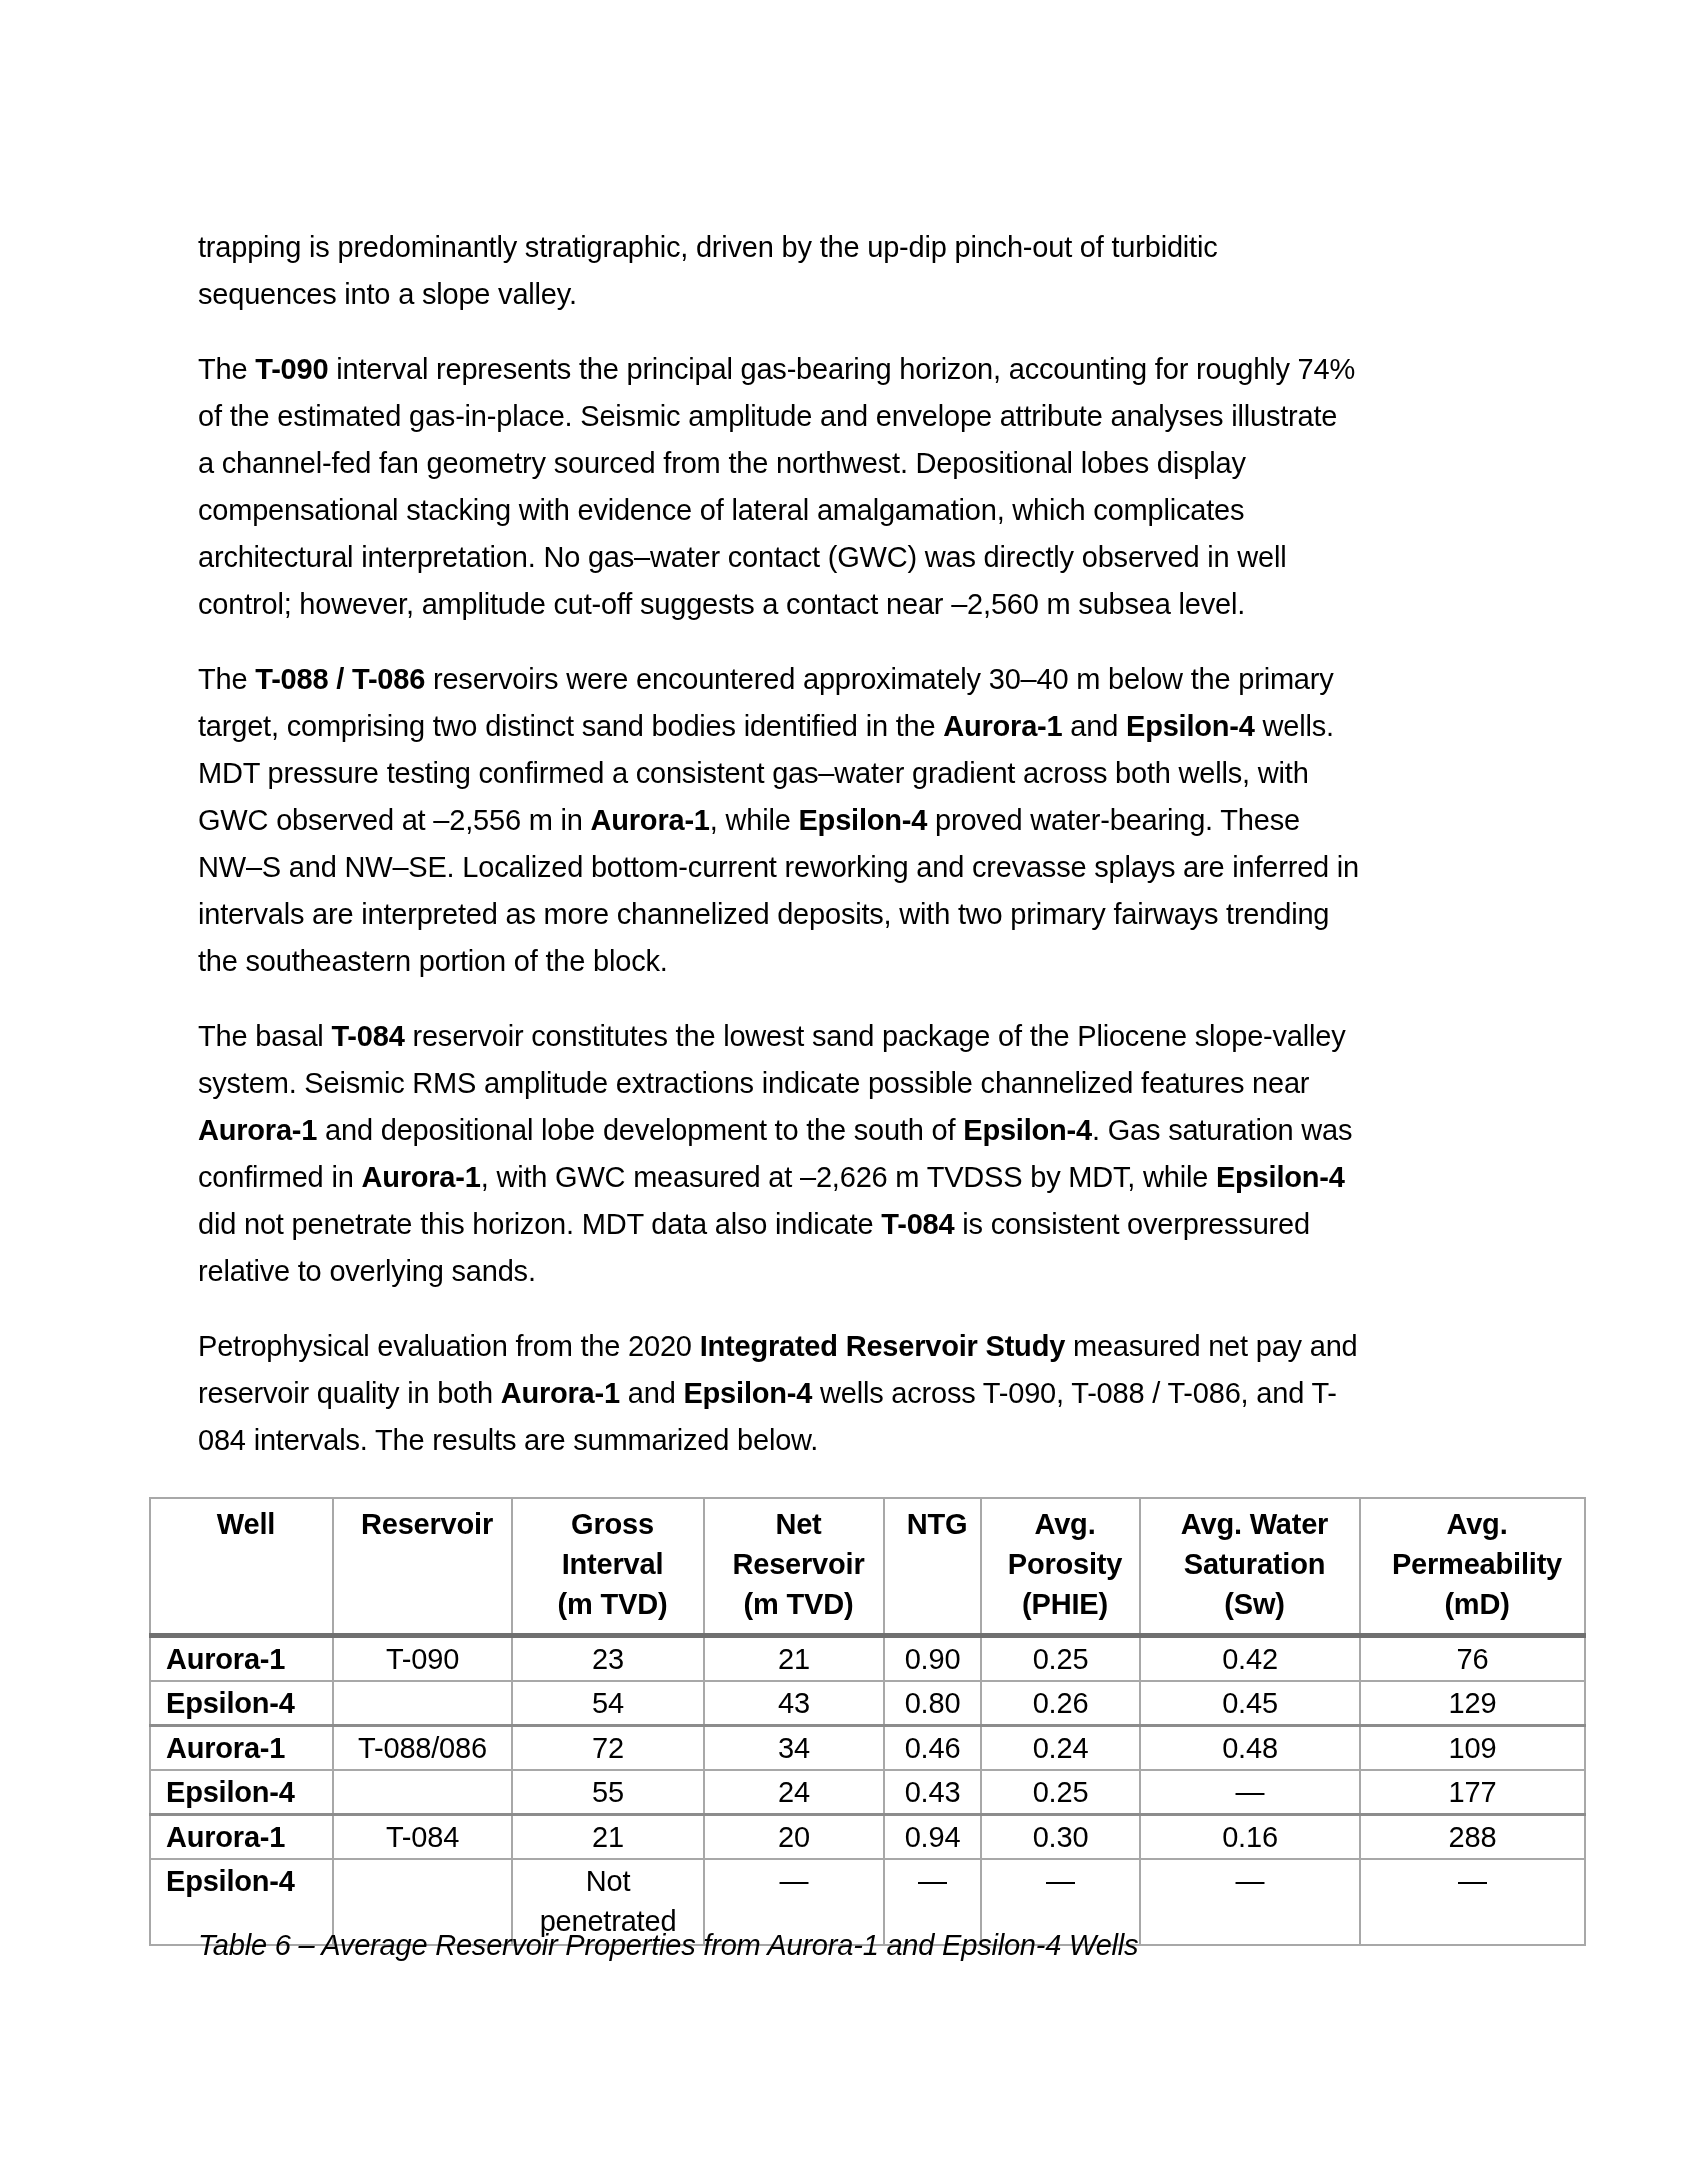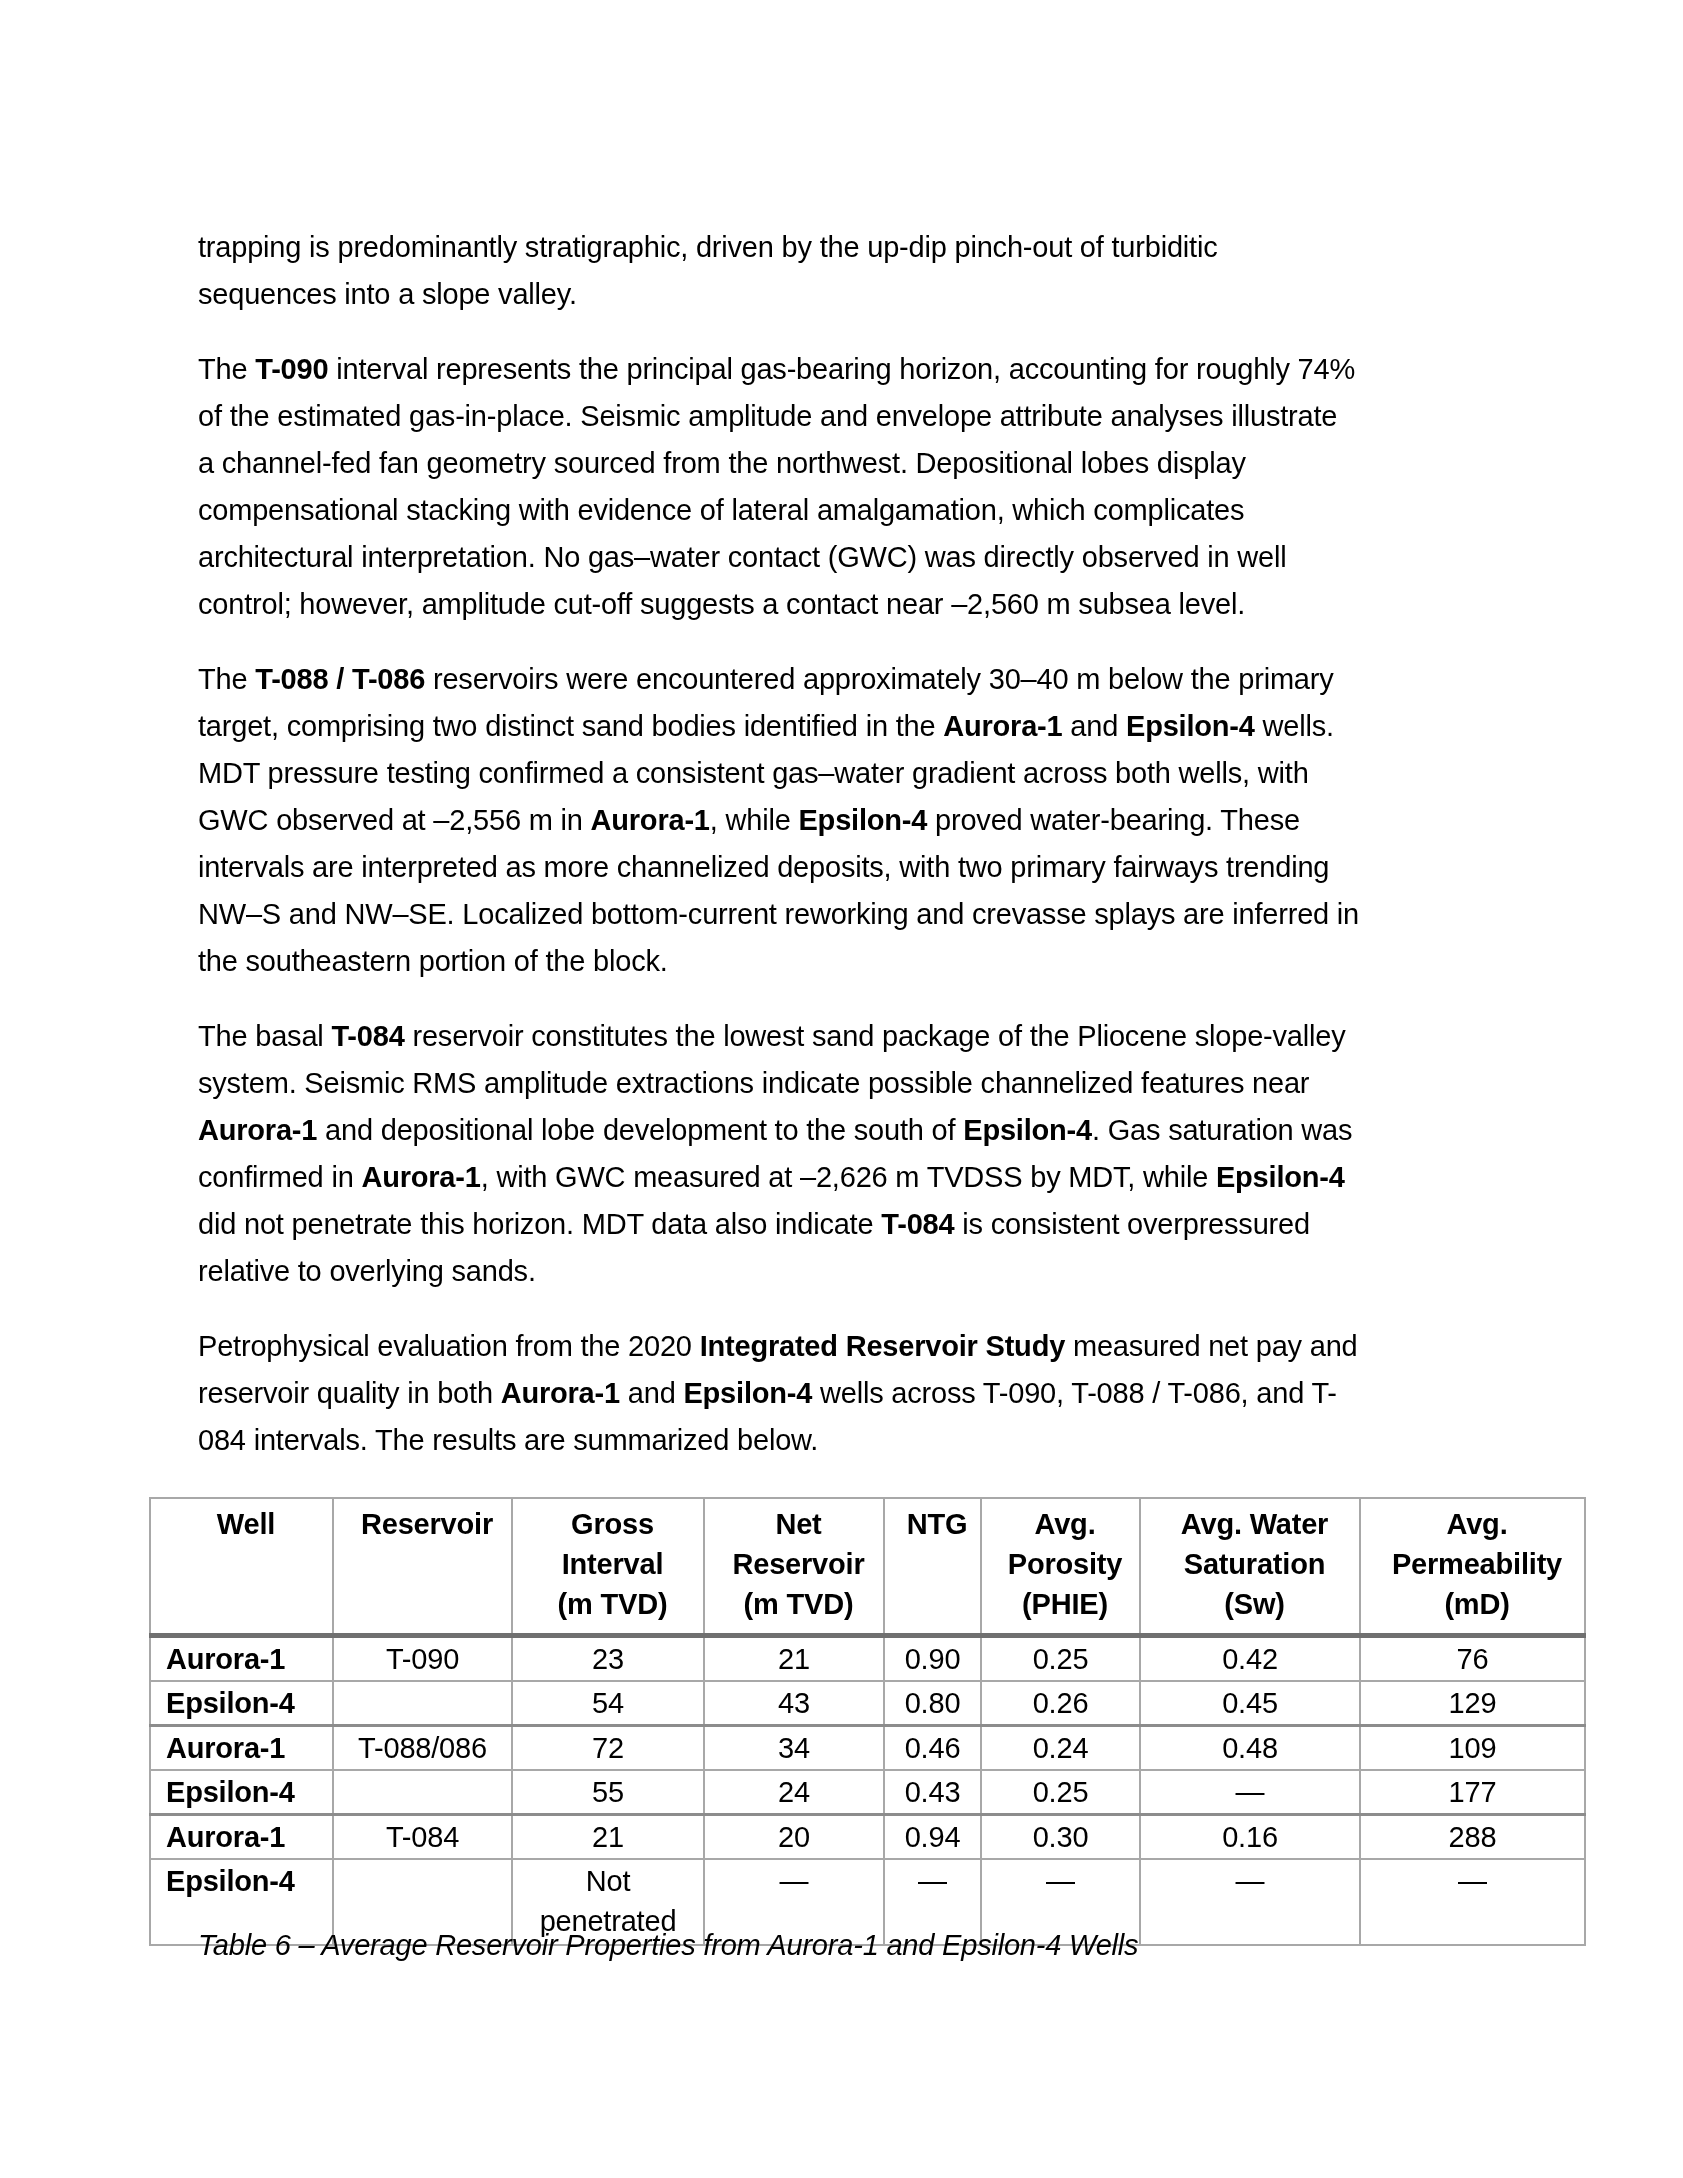--- a/index.html
+++ b/index.html
@@ -73,22 +73,22 @@
         <div class="tline"><span class="">a channel-fed fan geometry sourced from the northwest. Depositional lobes display</span></div>
         <div class="tline"><span class="">compensational stacking with evidence of lateral amalgamation, which complicates</span></div>
         <div class="tline"><span class="">architectural interpretation. No gas–water contact (GWC) was directly observed in well</span></div>
         <div class="tline"><span class="">control; however, amplitude cut-off suggests a contact near –2,560 m subsea level.</span></div>
       </div>
       <div class="para">
         <div class="tline"><span class="">The </span><span class="bold">T-088 / T-086</span><span class=""> reservoirs were encountered approximately 30–40 m below the primary</span></div>
         <div class="tline"><span class="">target, comprising two distinct sand bodies identified in the </span><span class="bold">Aurora-1</span><span class=""> and </span><span class="bold">Epsilon-4</span><span class=""> wells.</span></div>
         <div class="tline"><span class="">MDT pressure testing confirmed a consistent gas–water gradient across both wells, with</span></div>
         <div class="tline"><span class="">GWC observed at –2,556 m in </span><span class="bold">Aurora-1</span><span class="">, while </span><span class="bold">Epsilon-4</span><span class=""> proved water-bearing. These</span></div>
+        <div class="tline"><span class="">NW–S and NW–SE. Localized bottom-current reworking and crevasse splays are inferred in</span></div>
         <div class="tline"><span class="">intervals are interpreted as more channelized deposits, with two primary fairways trending</span></div>
-        <div class="tline"><span class="">NW–S and NW–SE. Localized bottom-current reworking and crevasse splays are inferred in</span></div>
         <div class="tline"><span class="">the southeastern portion of the block.</span></div>
       </div>
       <div class="para">
         <div class="tline"><span class="">The basal </span><span class="bold">T-084</span><span class=""> reservoir constitutes the lowest sand package of the Pliocene slope-valley</span></div>
         <div class="tline"><span class="">system. Seismic RMS amplitude extractions indicate possible channelized features near</span></div>
         <div class="tline"><span class="bold">Aurora-1</span><span class=""> and depositional lobe development to the south of </span><span class="bold">Epsilon-4</span><span class="">. Gas saturation was</span></div>
         <div class="tline"><span class="">confirmed in </span><span class="bold">Aurora-1</span><span class="">, with GWC measured at –2,626 m TVDSS by MDT, while </span><span class="bold">Epsilon-4</span></div>
         <div class="tline"><span class="">did not penetrate this horizon. MDT data also indicate </span><span class="bold">T-084</span><span class=""> is consistent overpressured</span></div>
         <div class="tline"><span class="">relative to overlying sands.</span></div>
       </div>

